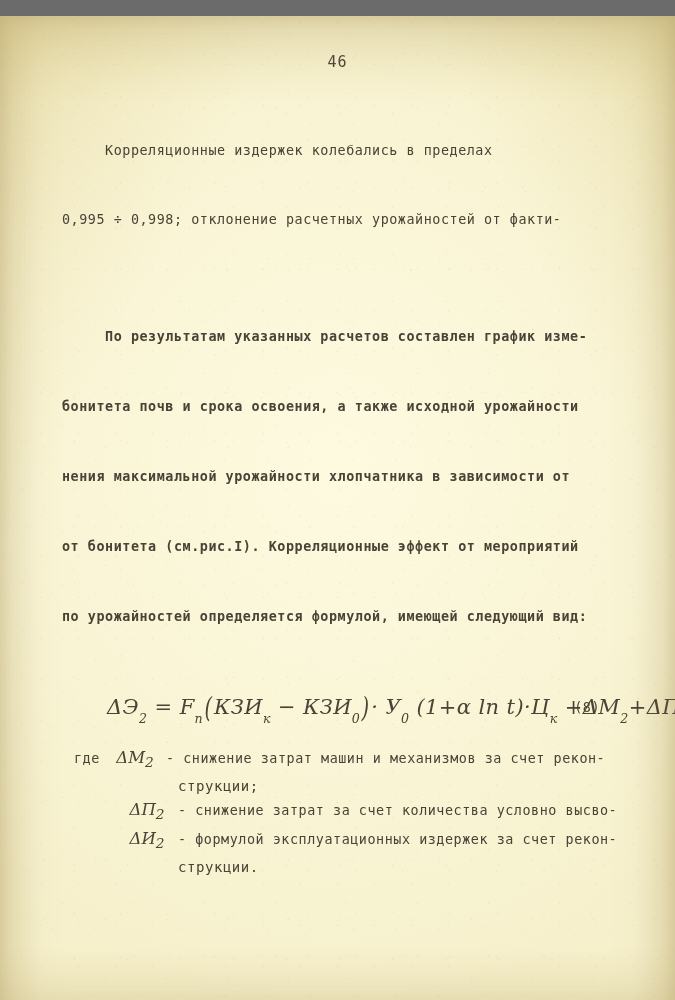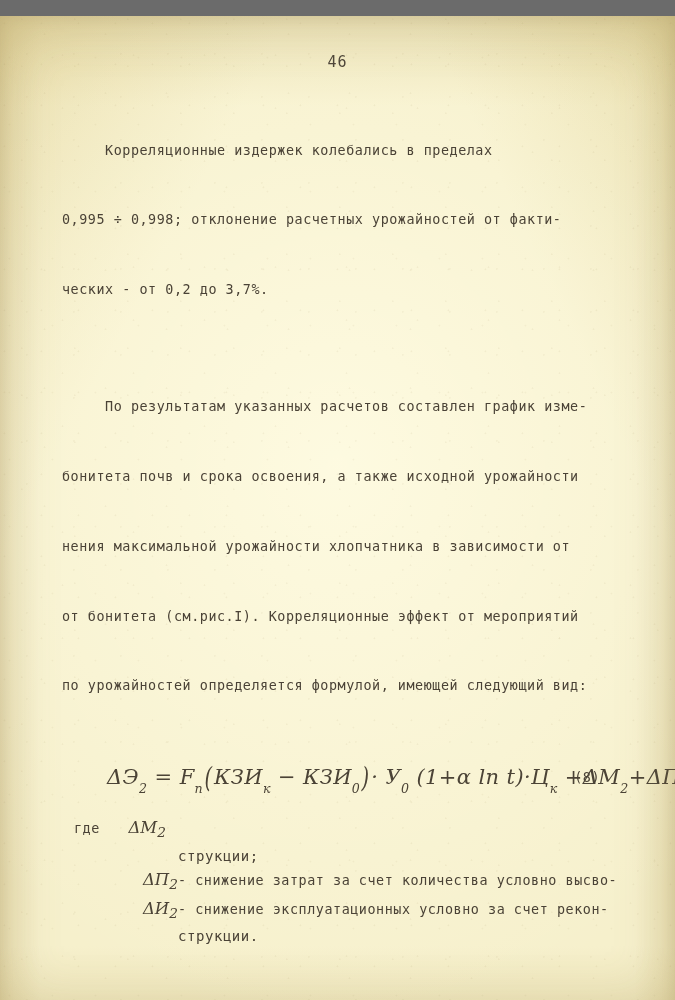--- a/index.html
+++ b/index.html
@@ -79,21 +79,21 @@
   .para {
     font-size: 13.4px;
     line-height: 23.3px;
     letter-spacing: 0.55px;
     color: #4a4236;
     margin: 0;
     white-space: pre-wrap;
     text-rendering: optimizeLegibility;
   }
 
-  .para.gap-top { margin-top: 0px; }
+  .para.gap-top { margin-top: 0px; font-weight: bold; }
 
   .line { display: block; white-space: pre; }
 
   
   .formula-row {
     position: relative;
     height: 52px;
     margin-top: 14px;
     margin-bottom: 2px;
   }
@@ -144,21 +144,21 @@
   }
   .where-kw {
     width: 42px;
     flex: 0 0 42px;
     padding-left: 12px;
     box-sizing: border-box;
   }
   .where-sym {
     width: 62px;
     flex: 0 0 62px;
-    text-align: right;
+    text-align: center;
     font-family: "DejaVu Serif", "Liberation Serif", serif;
     font-style: italic;
     font-size: 16.5px;
     letter-spacing: 0;
     color: #4b4336;
   }
   .where-sym.indent { padding-left: 12px; }
   .where-def { flex: 1 1 auto; white-space: pre; }
   .where-cont {
     padding-left: 116px;
@@ -175,21 +175,20 @@
 
   <div class="sheet">
 
     <div class="page-number">46</div>
 
     <div class="body">
 
       <p class="para">
         <span class="line">     Корреляционные издержек колебались в пределах</span>
         <span class="line">0,995 ÷ 0,998; отклонение расчетных урожайностей от факти-</span>
-        <span class="line">ческих - от 0,2 до 3,7%.</span>
       </p>
 
       <p class="para gap-top">
         <span class="line">     По результатам указанных расчетов составлен график изме-</span>
         <span class="line">бонитета почв и срока освоения, а также исходной урожайности</span>
         <span class="line">нения максимальной урожайности хлопчатника в зависимости от</span>
         <span class="line">от бонитета (см.рис.I). Корреляционные эффект от мероприятий</span>
         <span class="line">по урожайностей определяется формулой, имеющей следующий вид:</span>
       </p>
 
@@ -198,33 +197,34 @@
           <span>ΔЭ</span><sub>2</sub><span> = </span><span>F</span><sub>п</sub><span class="big-paren">(</span><span>КЗИ</span><sub>к</sub><span> − </span><span>КЗИ</span><sub>0</sub><span class="big-paren">)</span><span>· </span><span>У</span><sub>0</sub><span> (1+α ln t)</span><span>·</span><span>Ц</span><sub>к</sub><span> +ΔМ</span><sub>2</sub><span>+ΔП</span>
         </div>
         <div class="eqnum">(8)</div>
       </div>
 
       <div class="wherelist">
 
         <div class="where-row">
           <span class="where-kw">где</span>
           <span class="where-sym"><span>ΔМ</span><sub>2</sub></span>
+          <span class="where-def"><span>- </span><span>снижение затрат машин и механизмов за счет рекон-</span></span>
         </div>
         <div class="where-cont">струкции;</div>
 
         <div class="where-row">
           <span class="where-kw"></span>
           <span class="where-sym indent"><span>ΔП</span><sub>2</sub></span>
           <span class="where-def"><span>- </span><span>снижение затрат за счет количества условно высво-</span></span>
         </div>
 
         <div class="where-row">
           <span class="where-kw"></span>
           <span class="where-sym indent"><span>ΔИ</span><sub>2</sub></span>
-          <span class="where-def"><span>- </span><span>снижение эксплуатационных условно за счет рекон-</span></span>
+          <span class="where-def"><span>- </span><span>формулой эксплуатационных издержек за счет рекон-</span></span>
         </div>
         <div class="where-cont">струкции.</div>
 
       </div>
 
       <p class="para">
         
         
         
       </p>

